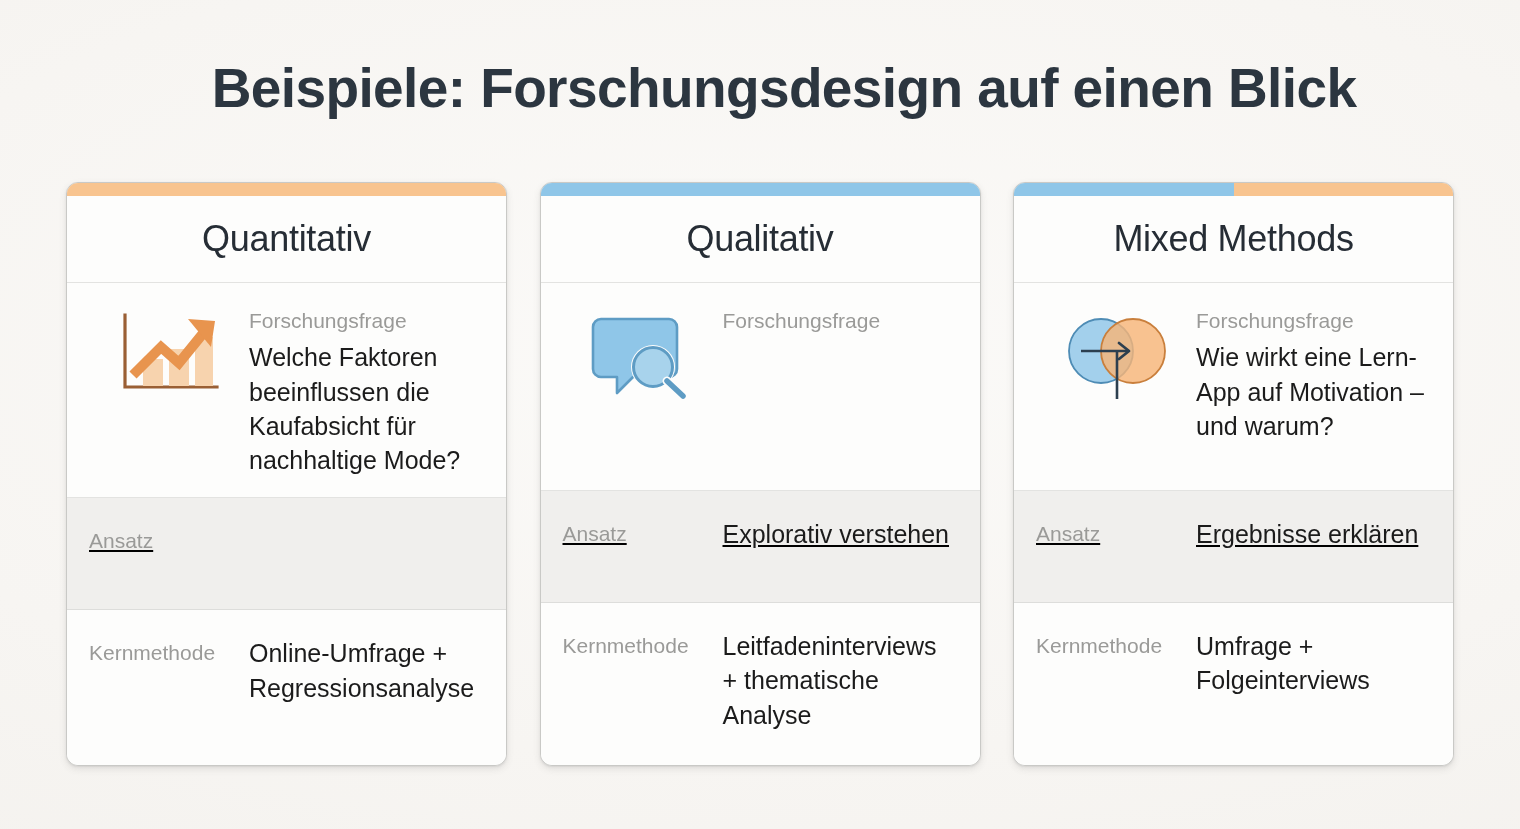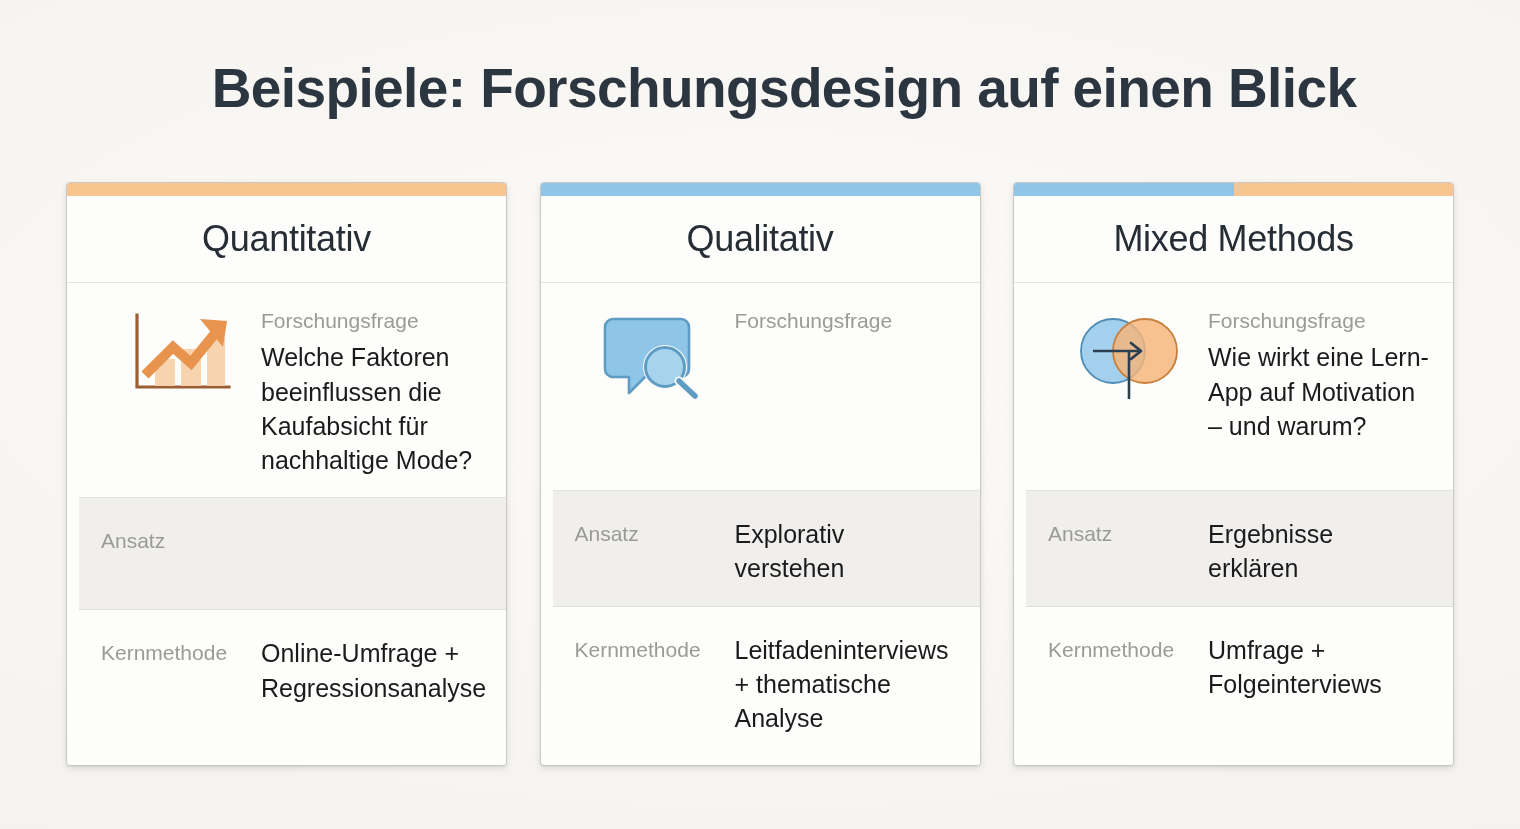--- a/index.html
+++ b/index.html
@@ -48,21 +48,21 @@
     height: 584px;
     display: flex;
     justify-content: space-between;
   }
 
   .card {
     width: 441px;
     height: 584px;
     background: #fdfdfc;
     border: 1px solid #c9c9c6;
-    border-radius: 4px;
+    border-radius: 12px;
     box-shadow: 0 3px 7px rgba(80,80,80,0.13), 0 1px 2px rgba(80,80,80,0.10);
     display: flex;
     flex-direction: column;
     overflow: hidden;
     box-sizing: border-box;
   }
 
   .accent-bar {
     height: 13px;
     flex: 0 0 13px;
@@ -87,36 +87,36 @@
     letter-spacing: -0.3px;
     line-height: 1;
   }
 
   
   .row {
     display: flex;
     align-items: flex-start;
     padding: 20px 24px 20px 22px;
     box-sizing: border-box;
-    margin-left: 12px;
   }
   .row-question {
     flex: 0 0 auto;
     min-height: 208px;
     border-bottom: 1px solid #e3e3e1;
     background: #fdfdfc;
     padding-top: 24px;
   }
   .row-shaded {
     background: #f0efed;
     border-bottom: 1px solid #dddddb;
     flex: 0 0 auto;
     min-height: 112px;
     align-items: flex-start;
     padding-top: 26px;
+    text-decoration: underline;
   }
   .row-plain {
     background: #fdfdfc;
     flex: 1 1 auto;
     align-items: flex-start;
     padding-top: 26px;
     justify-content: flex-end;
   }
 
   .row-label {

